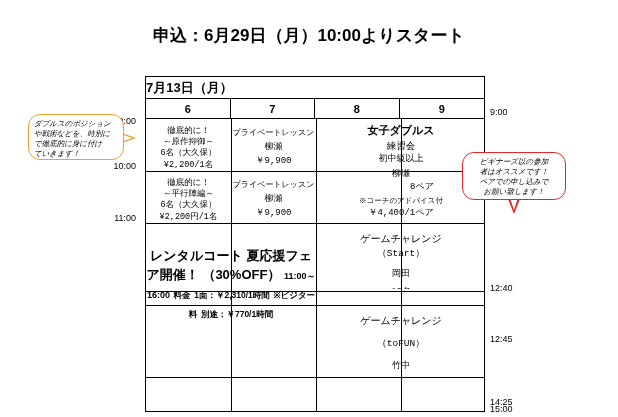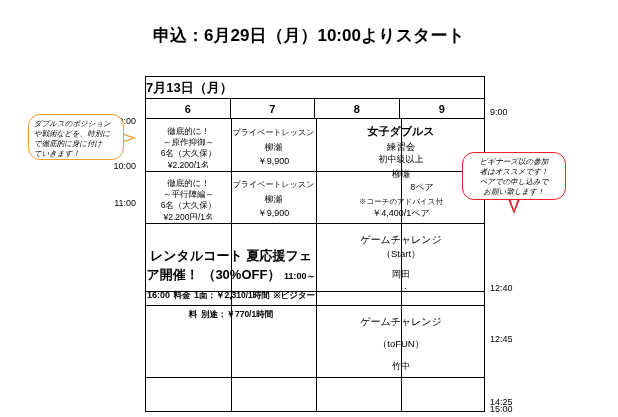--- a/index.html
+++ b/index.html
@@ -118,21 +118,21 @@
 
   
   .cell {
     position: absolute;
     box-sizing: border-box;
     text-align: center;
     font-size: 8.5px;
     line-height: 1.32;
     overflow: hidden;
   }
-  .cell .l { display: block; white-space: nowrap; }
+  .cell .l { display: block; white-space: nowrap; font-family: Liberation Mono, monospace; }
   .cell .b { font-weight: bold; }
 
   
   .tlabel {
     position: absolute;
     font-size: 9px;
     color: #000;
     white-space: nowrap;
   }
   .tlabel-left { text-align: right; width: 40px; }
@@ -211,21 +211,21 @@
 </style>
 </head>
 <body>
 
 <div class="page">
 
   <div class="headline">申込：6月29日（月）10:00よりスタート</div>
 
   <div class="tlabel tlabel-left" style="left:96px; top:116px;">9:00</div>
   <div class="tlabel tlabel-left" style="left:96px; top:161px;">10:00</div>
-  <div class="tlabel tlabel-left" style="left:96px; top:198px;">11:00</div>
+  <div class="tlabel tlabel-left" style="left:96px; top:213px;">11:00</div>
 
   <div class="tlabel tlabel-right" style="left:490px; top:107px;">9:00</div>
   <div class="tlabel tlabel-right" style="left:490px; top:283px;">12:40</div>
   <div class="tlabel tlabel-right" style="left:490px; top:298px;margin-top:36px;">12:45</div>
   <div class="tlabel tlabel-right" style="left:490px; top:371px;margin-top:26px;">14:25</div>
   <div class="tlabel tlabel-right" style="left:490px; top:404px;">15:00</div>
 
   <div class="table-frame">
 
     <div class="tt-title">7月13日（月）</div>

